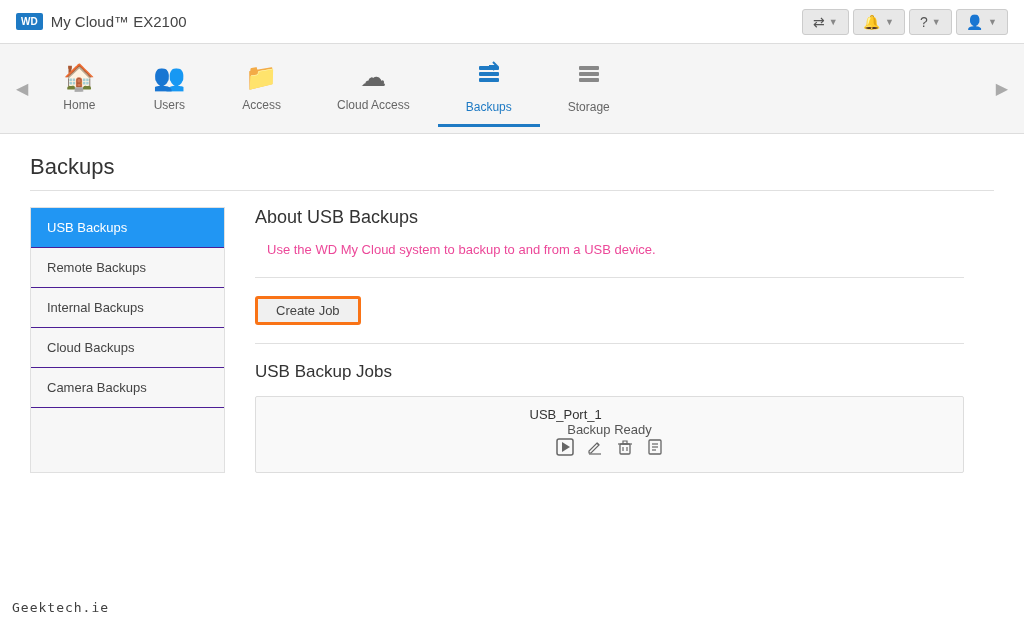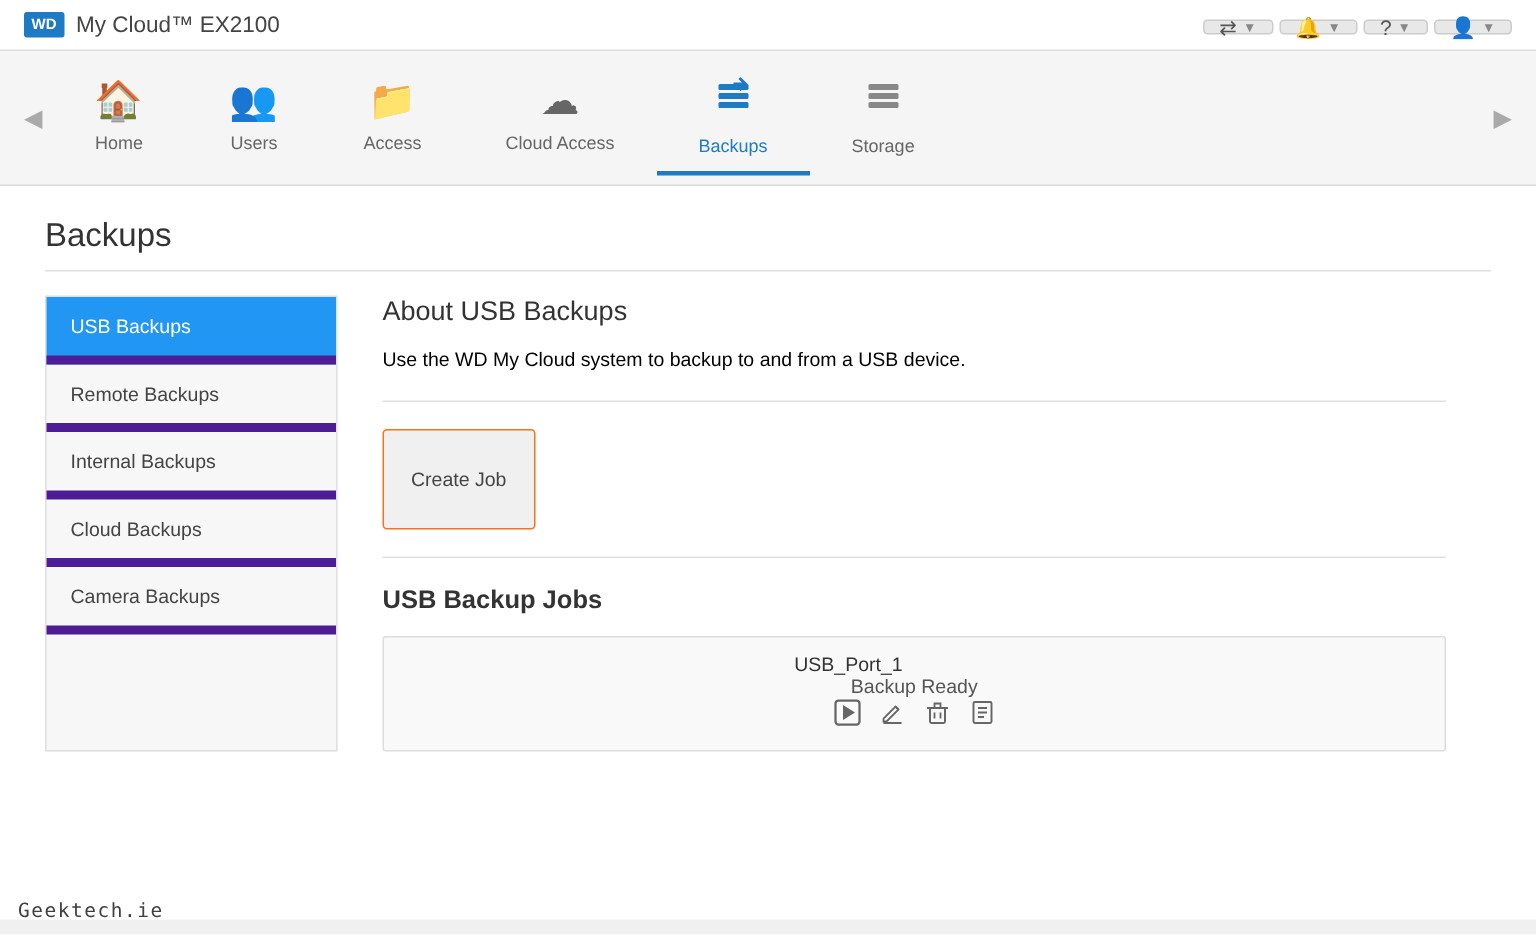--- a/index.html
+++ b/index.html
@@ -9,22 +9,23 @@
       font-size: 13px;
       color: #333;
       width: 1024px;
       height: 623px;
       overflow: hidden;
     }
 
     
     .header {
       background: #fff;
-      height: 34px;
-      display: flex;
+      height: 44px;
+      display: flex;
+      align-items: center;
       padding: 13px 16px;
       border-bottom: 1px solid #ddd;
       box-shadow: 0 1px 3px rgba(0,0,0,0.1);
     }
     .header-logo {
       display: flex;
       align-items: center;
       gap: 8px;
     }
     .wd-logo {
@@ -134,21 +135,21 @@
     
     .sidebar {
       width: 195px;
       background: #f7f7f7;
       border: 1px solid #e0e0e0;
       flex-shrink: 0;
     }
     .sidebar-item {
       padding: 12px 16px;
       cursor: pointer;
-      border-bottom: 6px solid #4c1d95;
+      border-bottom: 1px solid #4c1d95;
       color: #444;
       font-size: 13px;
     }
     .sidebar-item.active {
       background: #2196f3;
       color: #fff;
       font-weight: 500;
     }
 
     
@@ -156,43 +157,44 @@
       flex: 1;
       padding: 0 30px;
     }
     .section-title {
       font-size: 18px;
       font-weight: normal;
       color: #333;
       margin-bottom: 14px;
     }
     .section-desc {
-      color: #000000;
+      color: #ec4899;
       font-size: 13px;
       margin-bottom: 20px;
+      margin-left: 12px;
     }
     .divider {
       border: none;
       border-top: 1px solid #e0e0e0;
       margin: 18px 0;
     }
     .create-job-btn {
-      padding: 25px 18px;
+      padding: 4px 18px;
       background: #f0f0f0;
-      border: 1px solid #f97316;
+      border: 3px solid #f97316;
       border-radius: 3px;
       cursor: pointer;
       font-size: 13px;
       color: #444;
     }
 
     
     .jobs-section-title {
       font-size: 17px;
-      font-weight: bold;
+      font-weight: normal;
       color: #333;
       margin-bottom: 14px;
     }
     .job-row {
       display: flex;
       align-items: center;
       background: #f9f9f9;
       border: 1px solid #ddd;
       padding: 10px 16px;
       border-radius: 2px;

